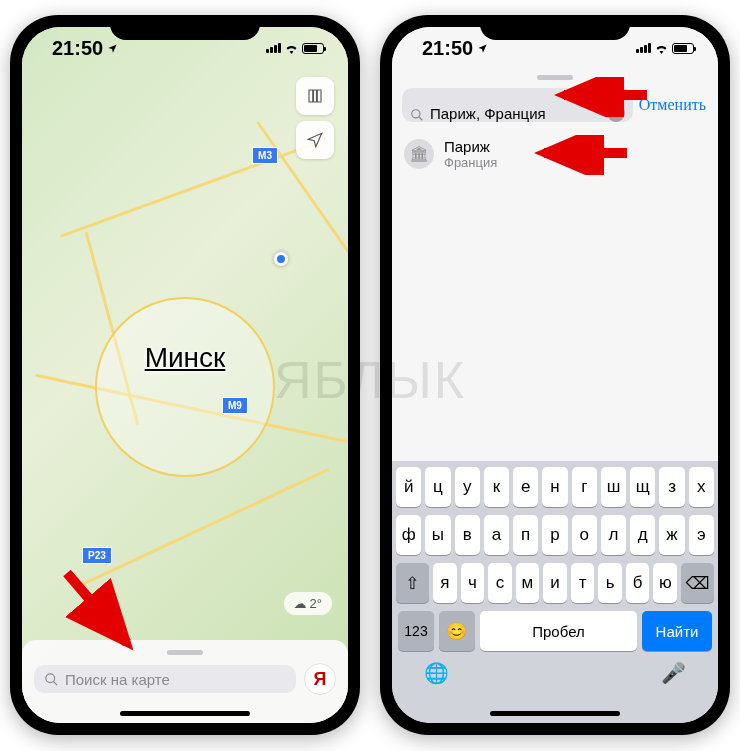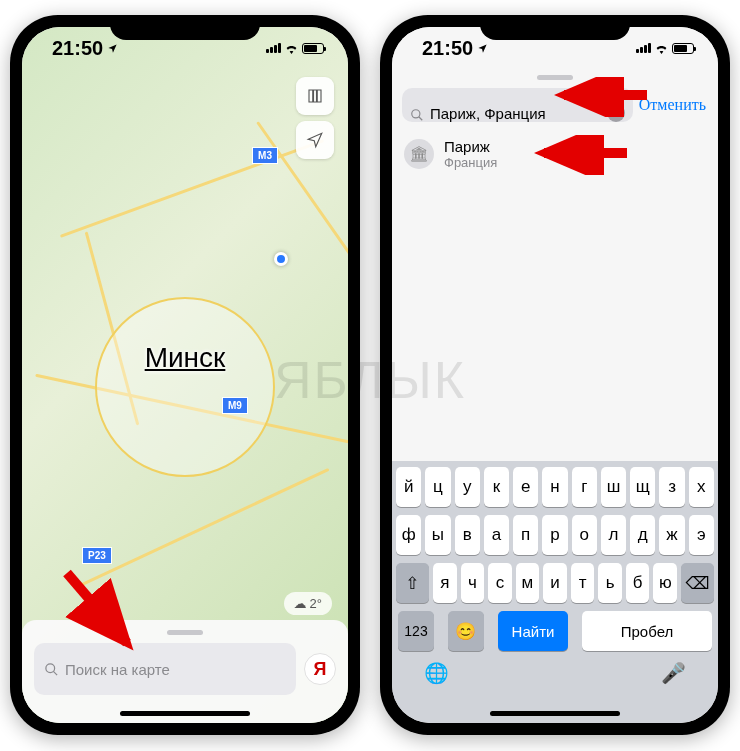--- a/index.html
+++ b/index.html
@@ -180,21 +180,21 @@
     width:36px; height:5px;
     background:#c8c8cc;
     border-radius:3px;
     margin:0 auto 8px;
   }
   .search-row { display:flex; align-items:center; gap:8px; }
   .search-field {
     flex:1;
     background:#e9e9ed;
     border-radius:10px;
-    height:52px;
+    height:28px;
     display:flex;
     align-items:center;
     padding:0 10px;
     color:#8a8a8e;
     font-size:15px;
     gap:6px;
   }
   .avatar-btn {
     width:32px; height:32px;
     background:#fff;
@@ -300,21 +300,21 @@
     height:40px;
     display:flex;
     align-items:center;
     justify-content:center;
     font-size:17px;
     color:#000;
   }
   .kb-row .key { flex:1; min-width:0; }
   .key.special { background:#aeb3bc; }
   .key.wide { flex:1.4; }
-  .bottom-row { display:flex; gap:14px; padding:0 2px 4px; }
+  .bottom-row { display:flex; gap:5px; padding:0 2px 4px; }
   .key-123 { width:36px; background:#aeb3bc; font-size:14px;}
   .key-emoji { width:36px; background:#aeb3bc;}
   .key-space { flex:1; background:#fff; font-size:15px;}
   .key-search { width:70px; background:#007aff; color:#fff; font-size:15px; font-weight:500;}
   .kb-bottom-icons {
     display:flex;
     justify-content:space-between;
     padding:6px 28px 0;
     color:#4a4a4e;
     font-size:20px;
@@ -521,22 +521,22 @@
             <div class="key">и</div>
             <div class="key">т</div>
             <div class="key">ь</div>
             <div class="key">б</div>
             <div class="key">ю</div>
             <div class="key special wide">⌫</div>
           </div>
         <div class="bottom-row">
           <div class="key key-123">123</div>
           <div class="key key-emoji">😊</div>
+          <div class="key key-space">Пробел</div>
           <div class="key key-search">Найти</div>
-          <div class="key key-space">Пробел</div>
         </div>
         <div class="kb-bottom-icons">
           <span>🌐</span>
           <span>🎤</span>
         </div>
       </div>
 
       <div class="home-bar"></div>
 
       <svg class="arrow" style="top:50px;left:160px" width="100" height="40" viewBox="0 0 100 40">

